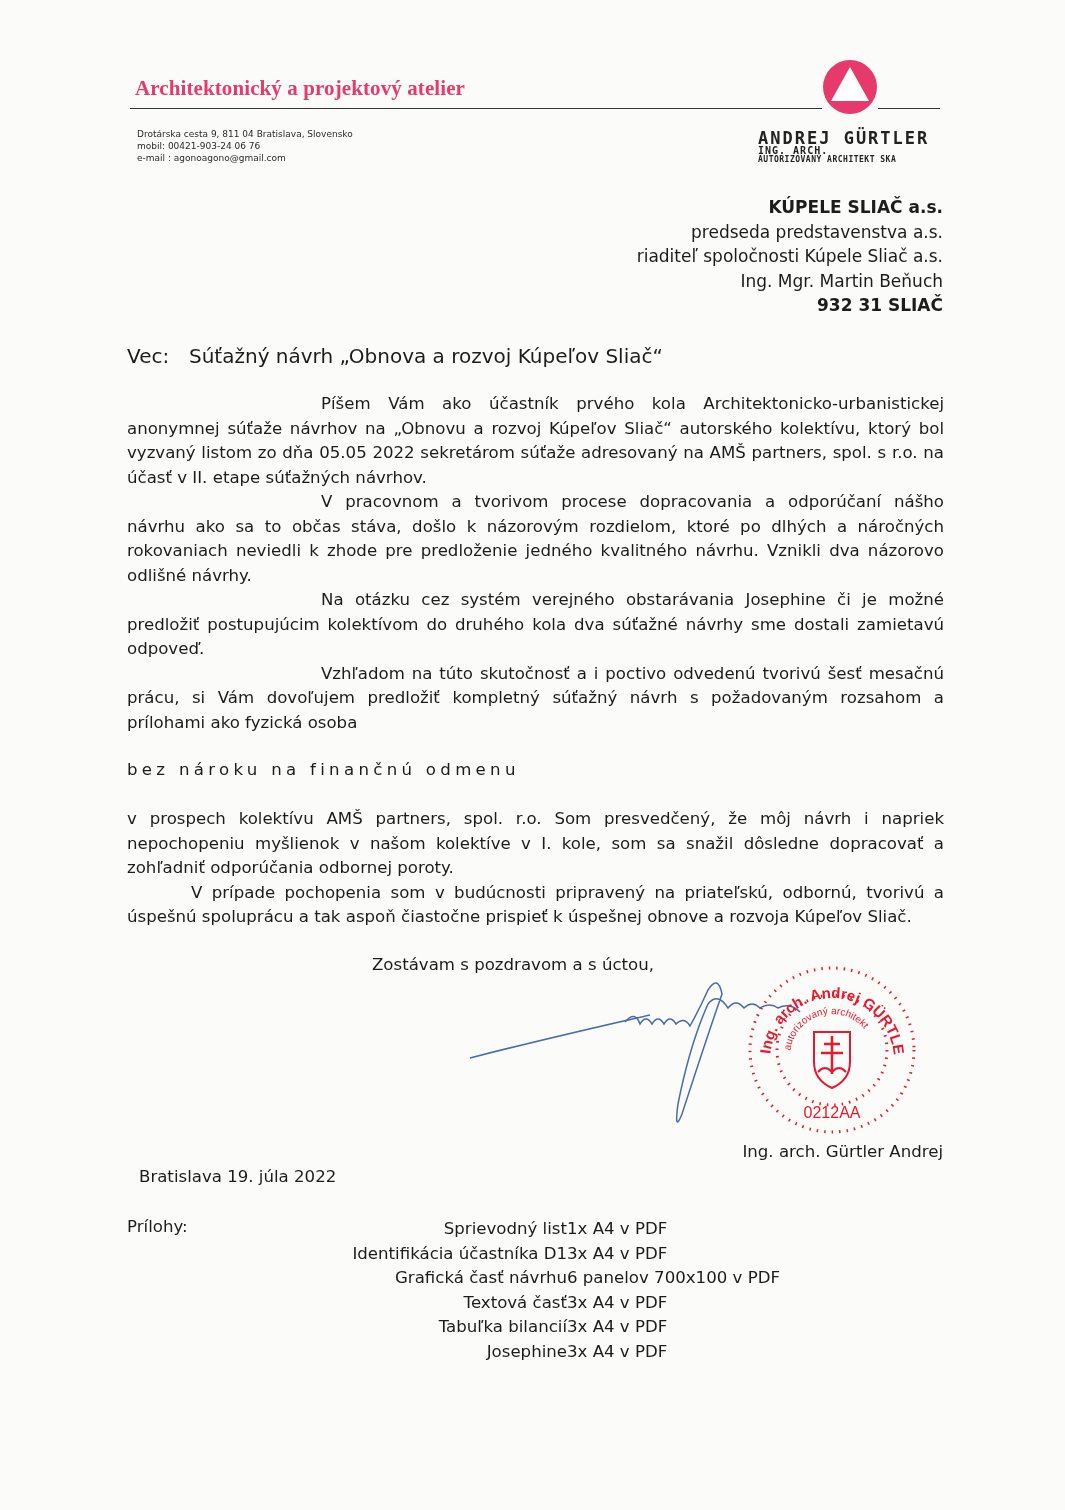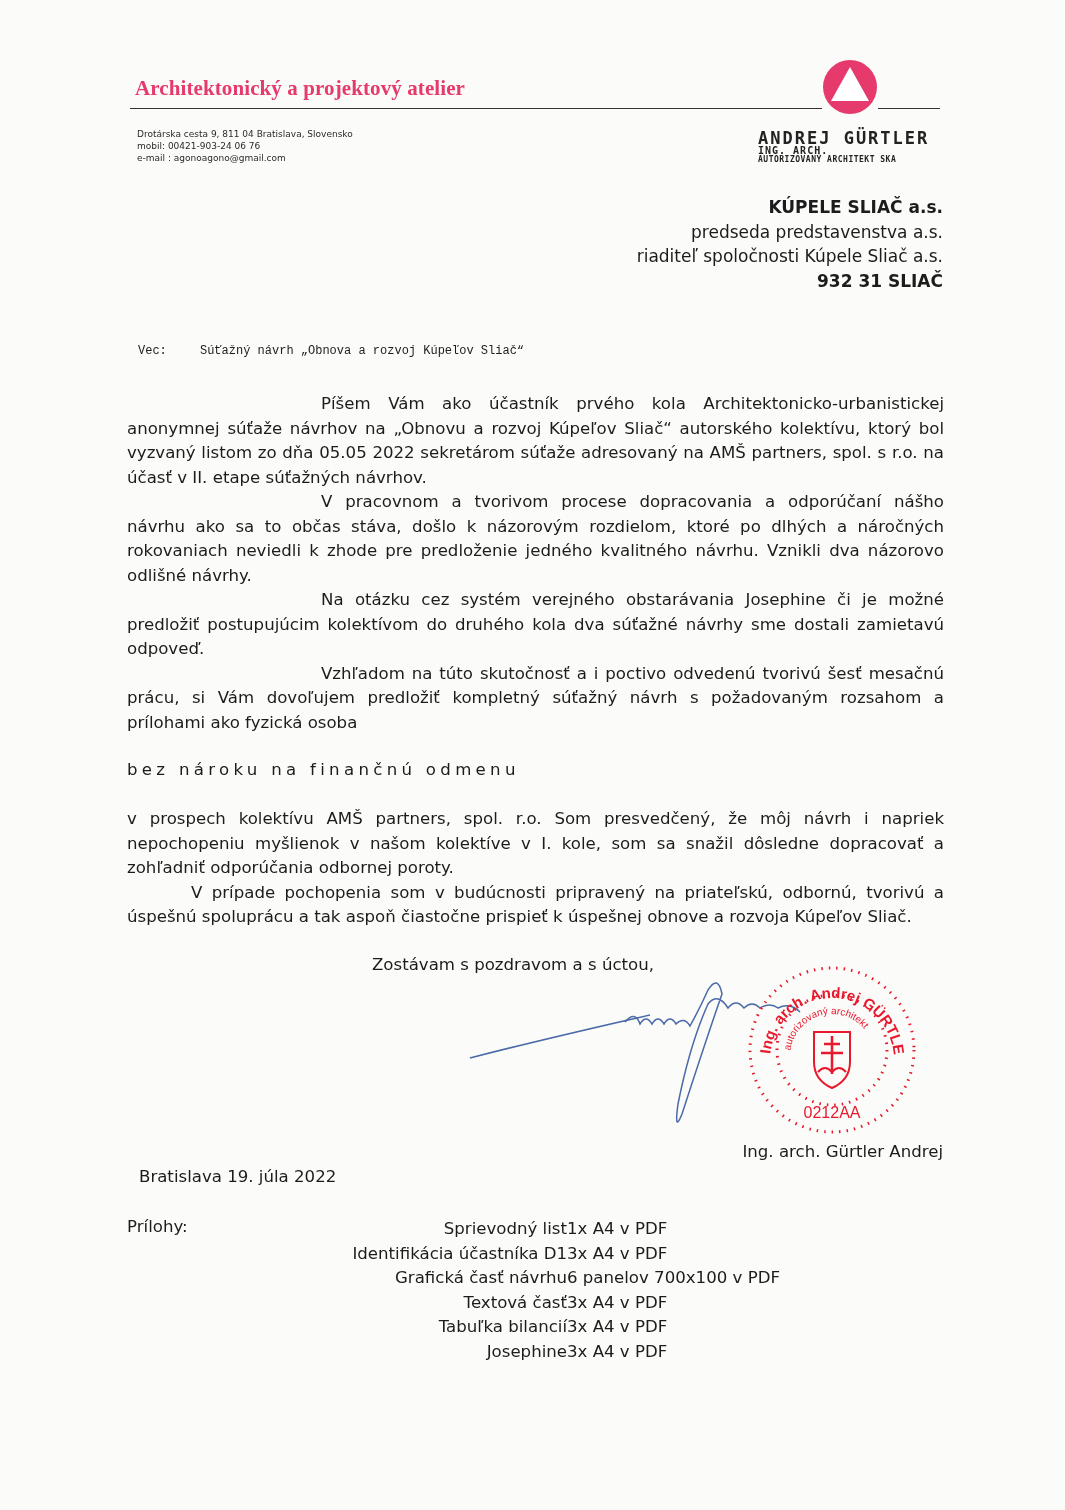--- a/index.html
+++ b/index.html
@@ -42,21 +42,21 @@
   .logo-name .n3 { font-size: 8px; line-height: 9px; letter-spacing: 0.5px; }
 
   .recipient {
     right: 122px; top: 195px; text-align: right;
     font-size: 17px; line-height: 24.5px; color: #1c1c1c;
   }
   .recipient div { white-space: nowrap; }
   .recipient .bold { font-weight: bold; }
 
   .subject {
-    left: 138px; top: 344px; font-size: 12px; white-space: nowrap; font-family: Liberation Mono, monospace;
+    left: 127px; top: 344px; font-size: 20px; white-space: nowrap;
   }
   .subject .label { display: inline-block; width: 62px; }
 
   .body-text {
     left: 127px; width: 817px;
     font-size: 16.6px; line-height: 24.5px;
     text-align: justify;
   }
   .body-text p { margin: 0; }
   .indent { text-indent: 194px; }
@@ -98,20 +98,21 @@
 <div class="abs logo-name">
   <div class="n1">ANDREJ GÜRTLER</div>
   <div class="n2">ING. ARCH.</div>
   <div class="n3">AUTORIZOVANÝ ARCHITEKT SKA</div>
 </div>
 
 <div class="abs recipient">
   <div class="bold">KÚPELE SLIAČ a.s.</div>
   <div>predseda predstavenstva a.s.</div>
   <div>riaditeľ spoločnosti Kúpele Sliač a.s.</div>
+  <div>Ing. Mgr. Martin Beňuch</div>
   <div class="bold">932 31 SLIAČ</div>
 </div>
 
 <div class="abs subject">
   <span class="label">Vec:</span><span>Súťažný návrh „Obnova a rozvoj Kúpeľov Sliač“</span>
 </div>
 
 <div class="abs body-text" style="top:392px;">
   <p class="indent">Píšem Vám ako účastník prvého kola Architektonicko-urbanistickej anonymnej súťaže návrhov  na „Obnovu a rozvoj Kúpeľov Sliač“ autorského  kolektívu, ktorý  bol vyzvaný listom zo dňa 05.05 2022 sekretárom súťaže adresovaný na AMŠ partners, spol. s r.o. na účasť v II. etape súťažných návrhov.</p>
   <p class="indent">V pracovnom a tvorivom procese dopracovania a odporúčaní nášho návrhu ako sa to občas stáva, došlo k názorovým rozdielom, ktoré po dlhých a náročných rokovaniach neviedli k zhode pre predloženie jedného  kvalitného návrhu. Vznikli dva názorovo odlišné návrhy.</p>

